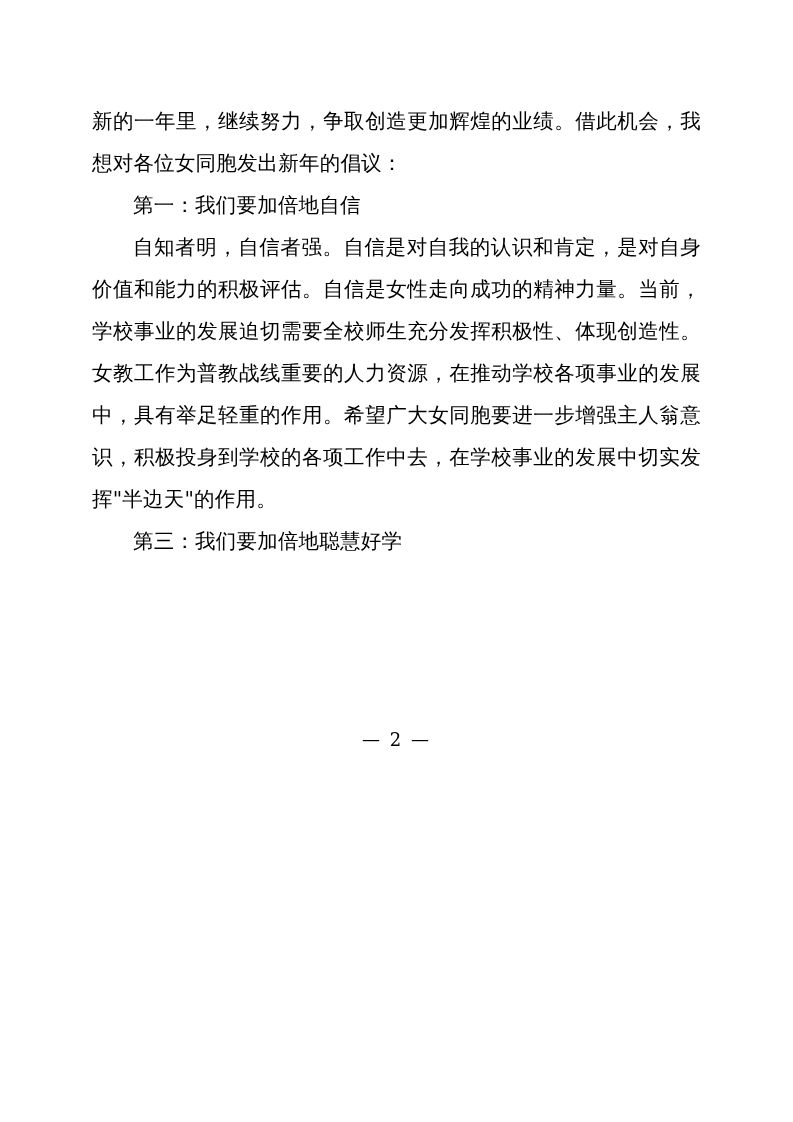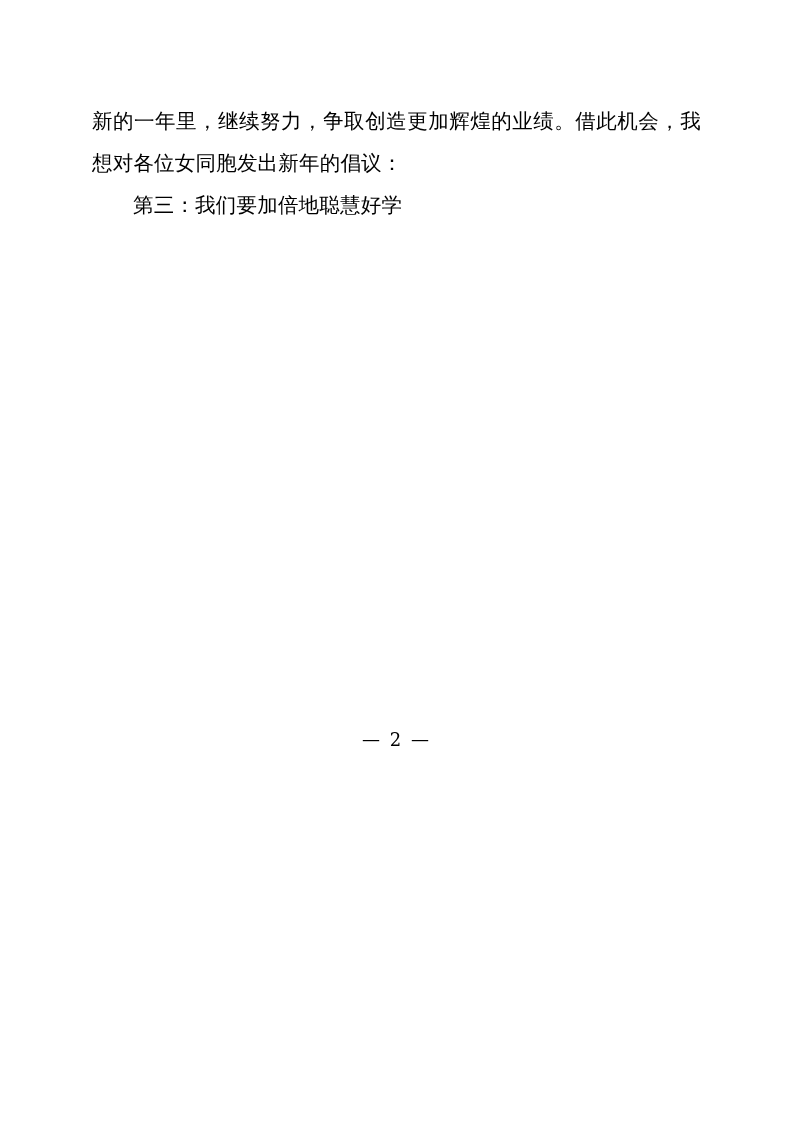--- a/index.html
+++ b/index.html
@@ -51,16 +51,18 @@
     color: #000000;
     letter-spacing: 2px;
   }
 </style>
 </head>
 <body>
 
 <div class="page">
   <div class="doc-body">
     <p class="para cont">新的一年里，继续努力，争取创造更加辉煌的业绩。借此机会，我想对各位女同胞发出新年的倡议：</p>
+    <p class="heading">第一：我们要加倍地自信</p>
+    <p class="para">自知者明，自信者强。自信是对自我的认识和肯定，是对自身价值和能力的积极评估。自信是女性走向成功的精神力量。当前，学校事业的发展迫切需要全校师生充分发挥积极性、体现创造性。女教工作为普教战线重要的人力资源，在推动学校各项事业的发展中，具有举足轻重的作用。希望广大女同胞要进一步增强主人翁意识，积极投身到学校的各项工作中去，在学校事业的发展中切实发挥"半边天"的作用。</p>
     <p class="heading">第三：我们要加倍地聪慧好学</p>
   </div>
   <div class="footer">— 2 —</div>
 </div>
 
 </body></html>

